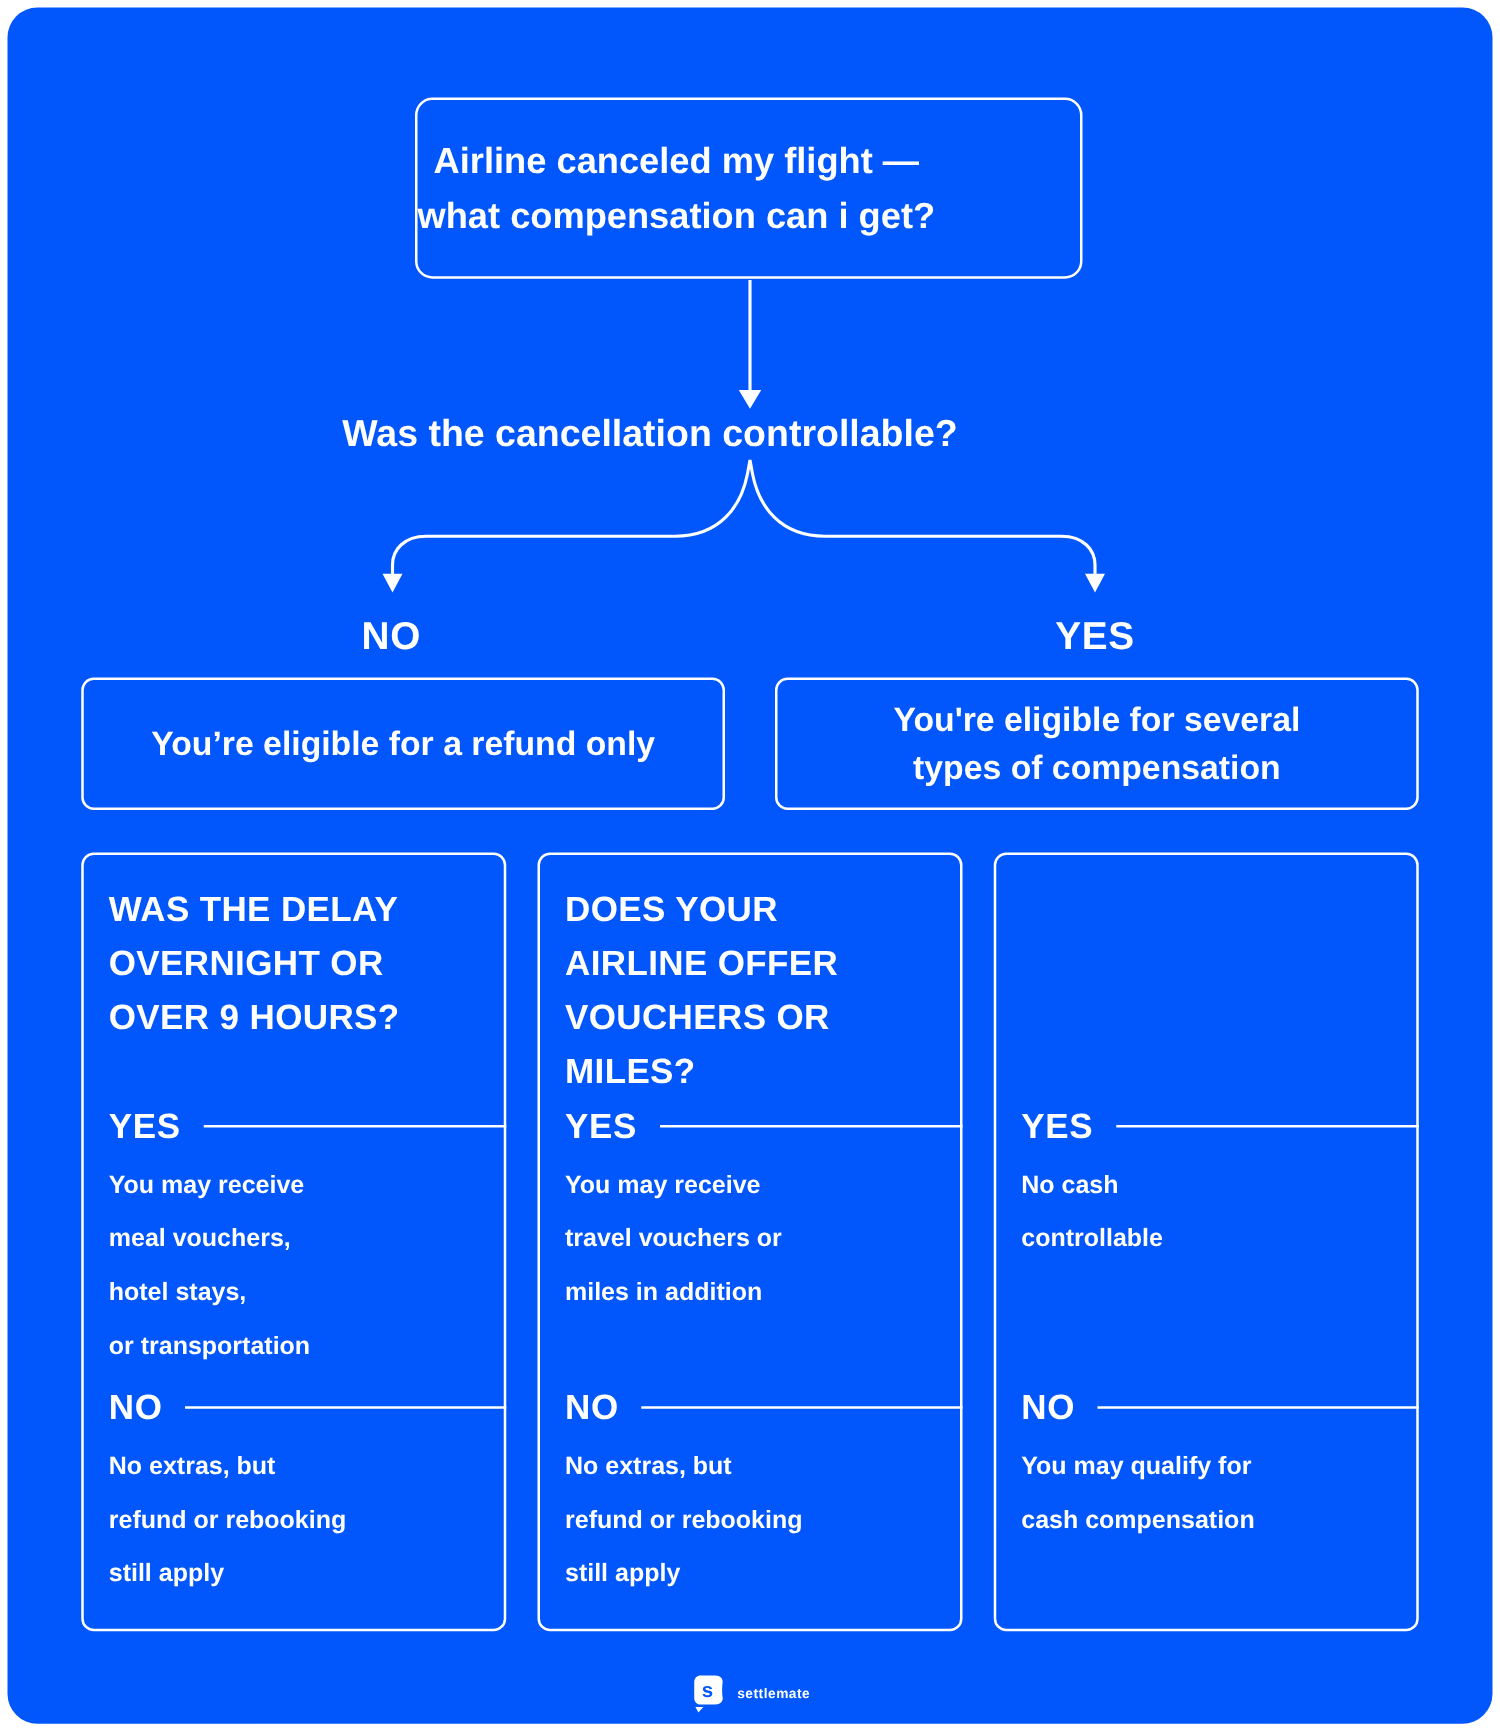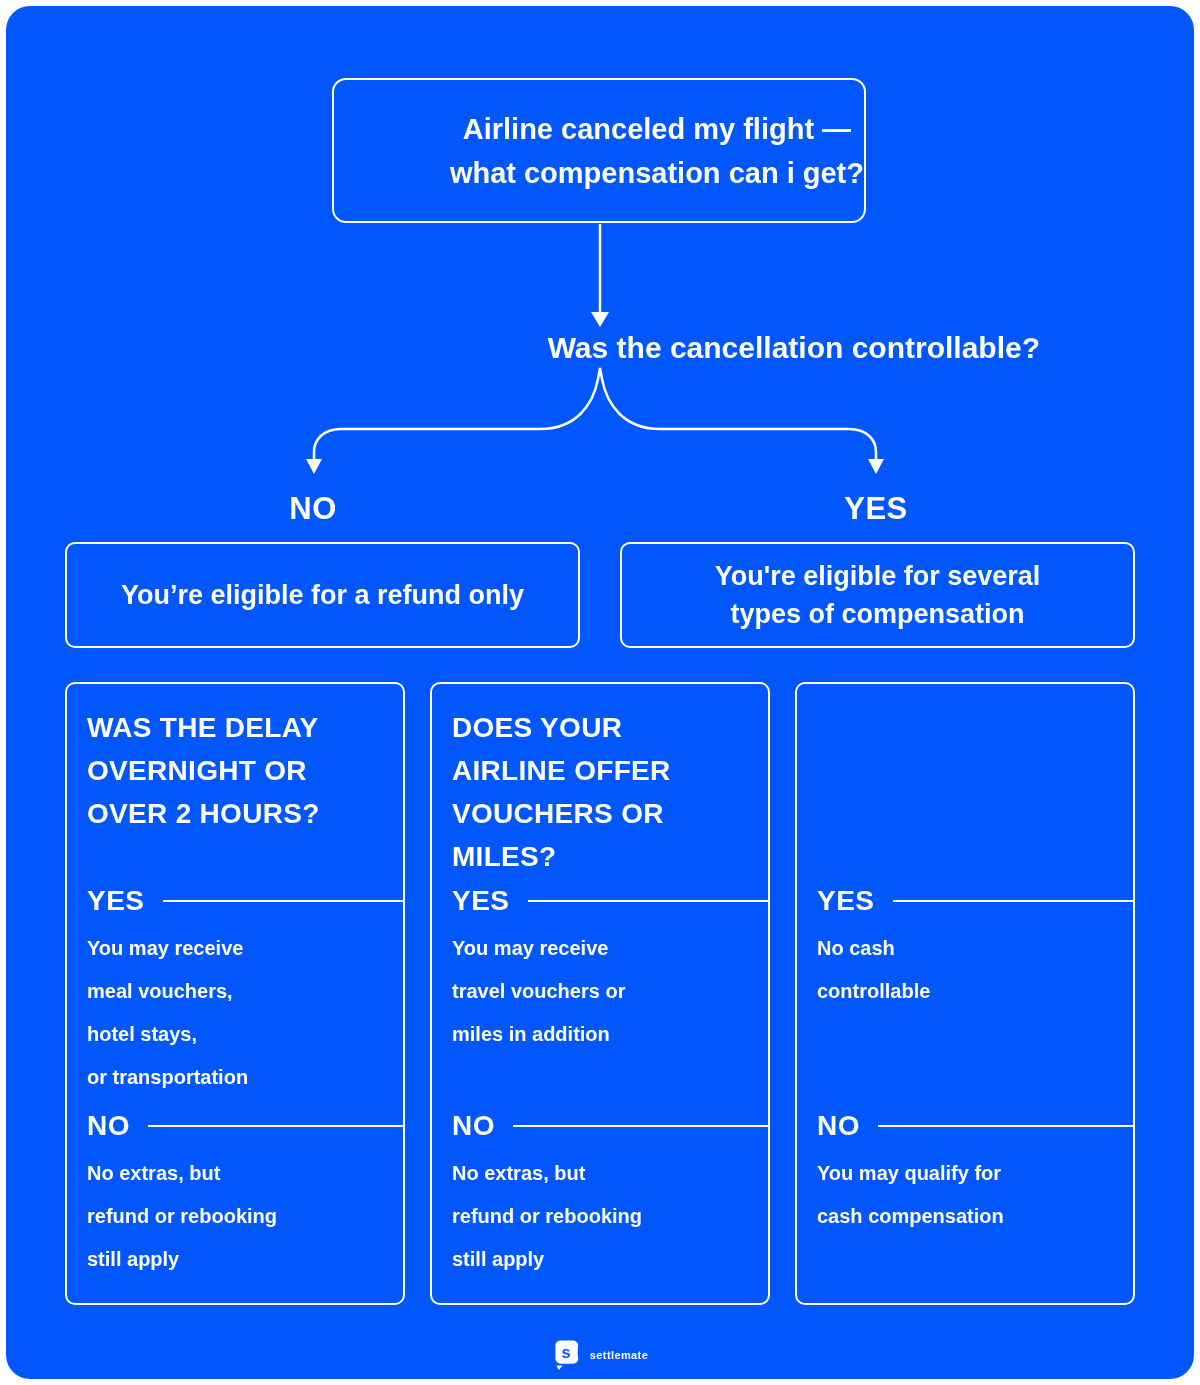--- a/index.html
+++ b/index.html
@@ -11,28 +11,28 @@
   }
   .board {
     position:absolute; left:6px; top:6px; right:6px; bottom:6px;
     background:#0157fb; border-radius:24px;
   }
   .connectors { position:absolute; left:0; top:0; pointer-events:none; }
 
   .root-box {
     position:absolute; left:332px; top:78px; width:534px; height:145px;
     border:2.5px solid #ffffff; border-radius:14px;
-    display:flex; align-items:center; justify-content:flex-end;
+    display:flex; align-items:center; justify-content:flex-start;
     text-align:center; box-sizing:border-box;
   }
   .root-text { white-space:pre-line; font-size:29px; line-height:44px; }
 
   .question {
     position:absolute; left:0; top:330px; width:1040px;
-    text-align:right; font-size:30px; line-height:36px;
+    text-align:center; font-size:30px; line-height:36px;
   }
 
   .branch-label {
     position:absolute; top:491px; width:160px; text-align:center;
     font-size:31px; line-height:36px; letter-spacing:0.5px;
   }
   .branch-label.no  { left:233px; }
   .branch-label.yes { left:796px; }
 
   .result-box {
@@ -110,21 +110,21 @@
     <div class="result-text">You’re eligible for a refund only</div>
   </div>
   <div class="result-box yes">
     <div class="result-text">You're eligible for several
 types of compensation</div>
   </div>
 
   <div class="card c0">
     <div class="card-header">WAS THE DELAY
 OVERNIGHT OR
-OVER 2 HOURS?</div>
+OVER 9 HOURS?</div>
     <div class="qa yes">
       <div class="qa-row">
         <span class="qa-label">YES</span>
         <span class="qa-rule"></span>
       </div>
       <div class="qa-text">You may receive
 meal vouchers,
 hotel stays,
 or transportation</div>
     </div>

